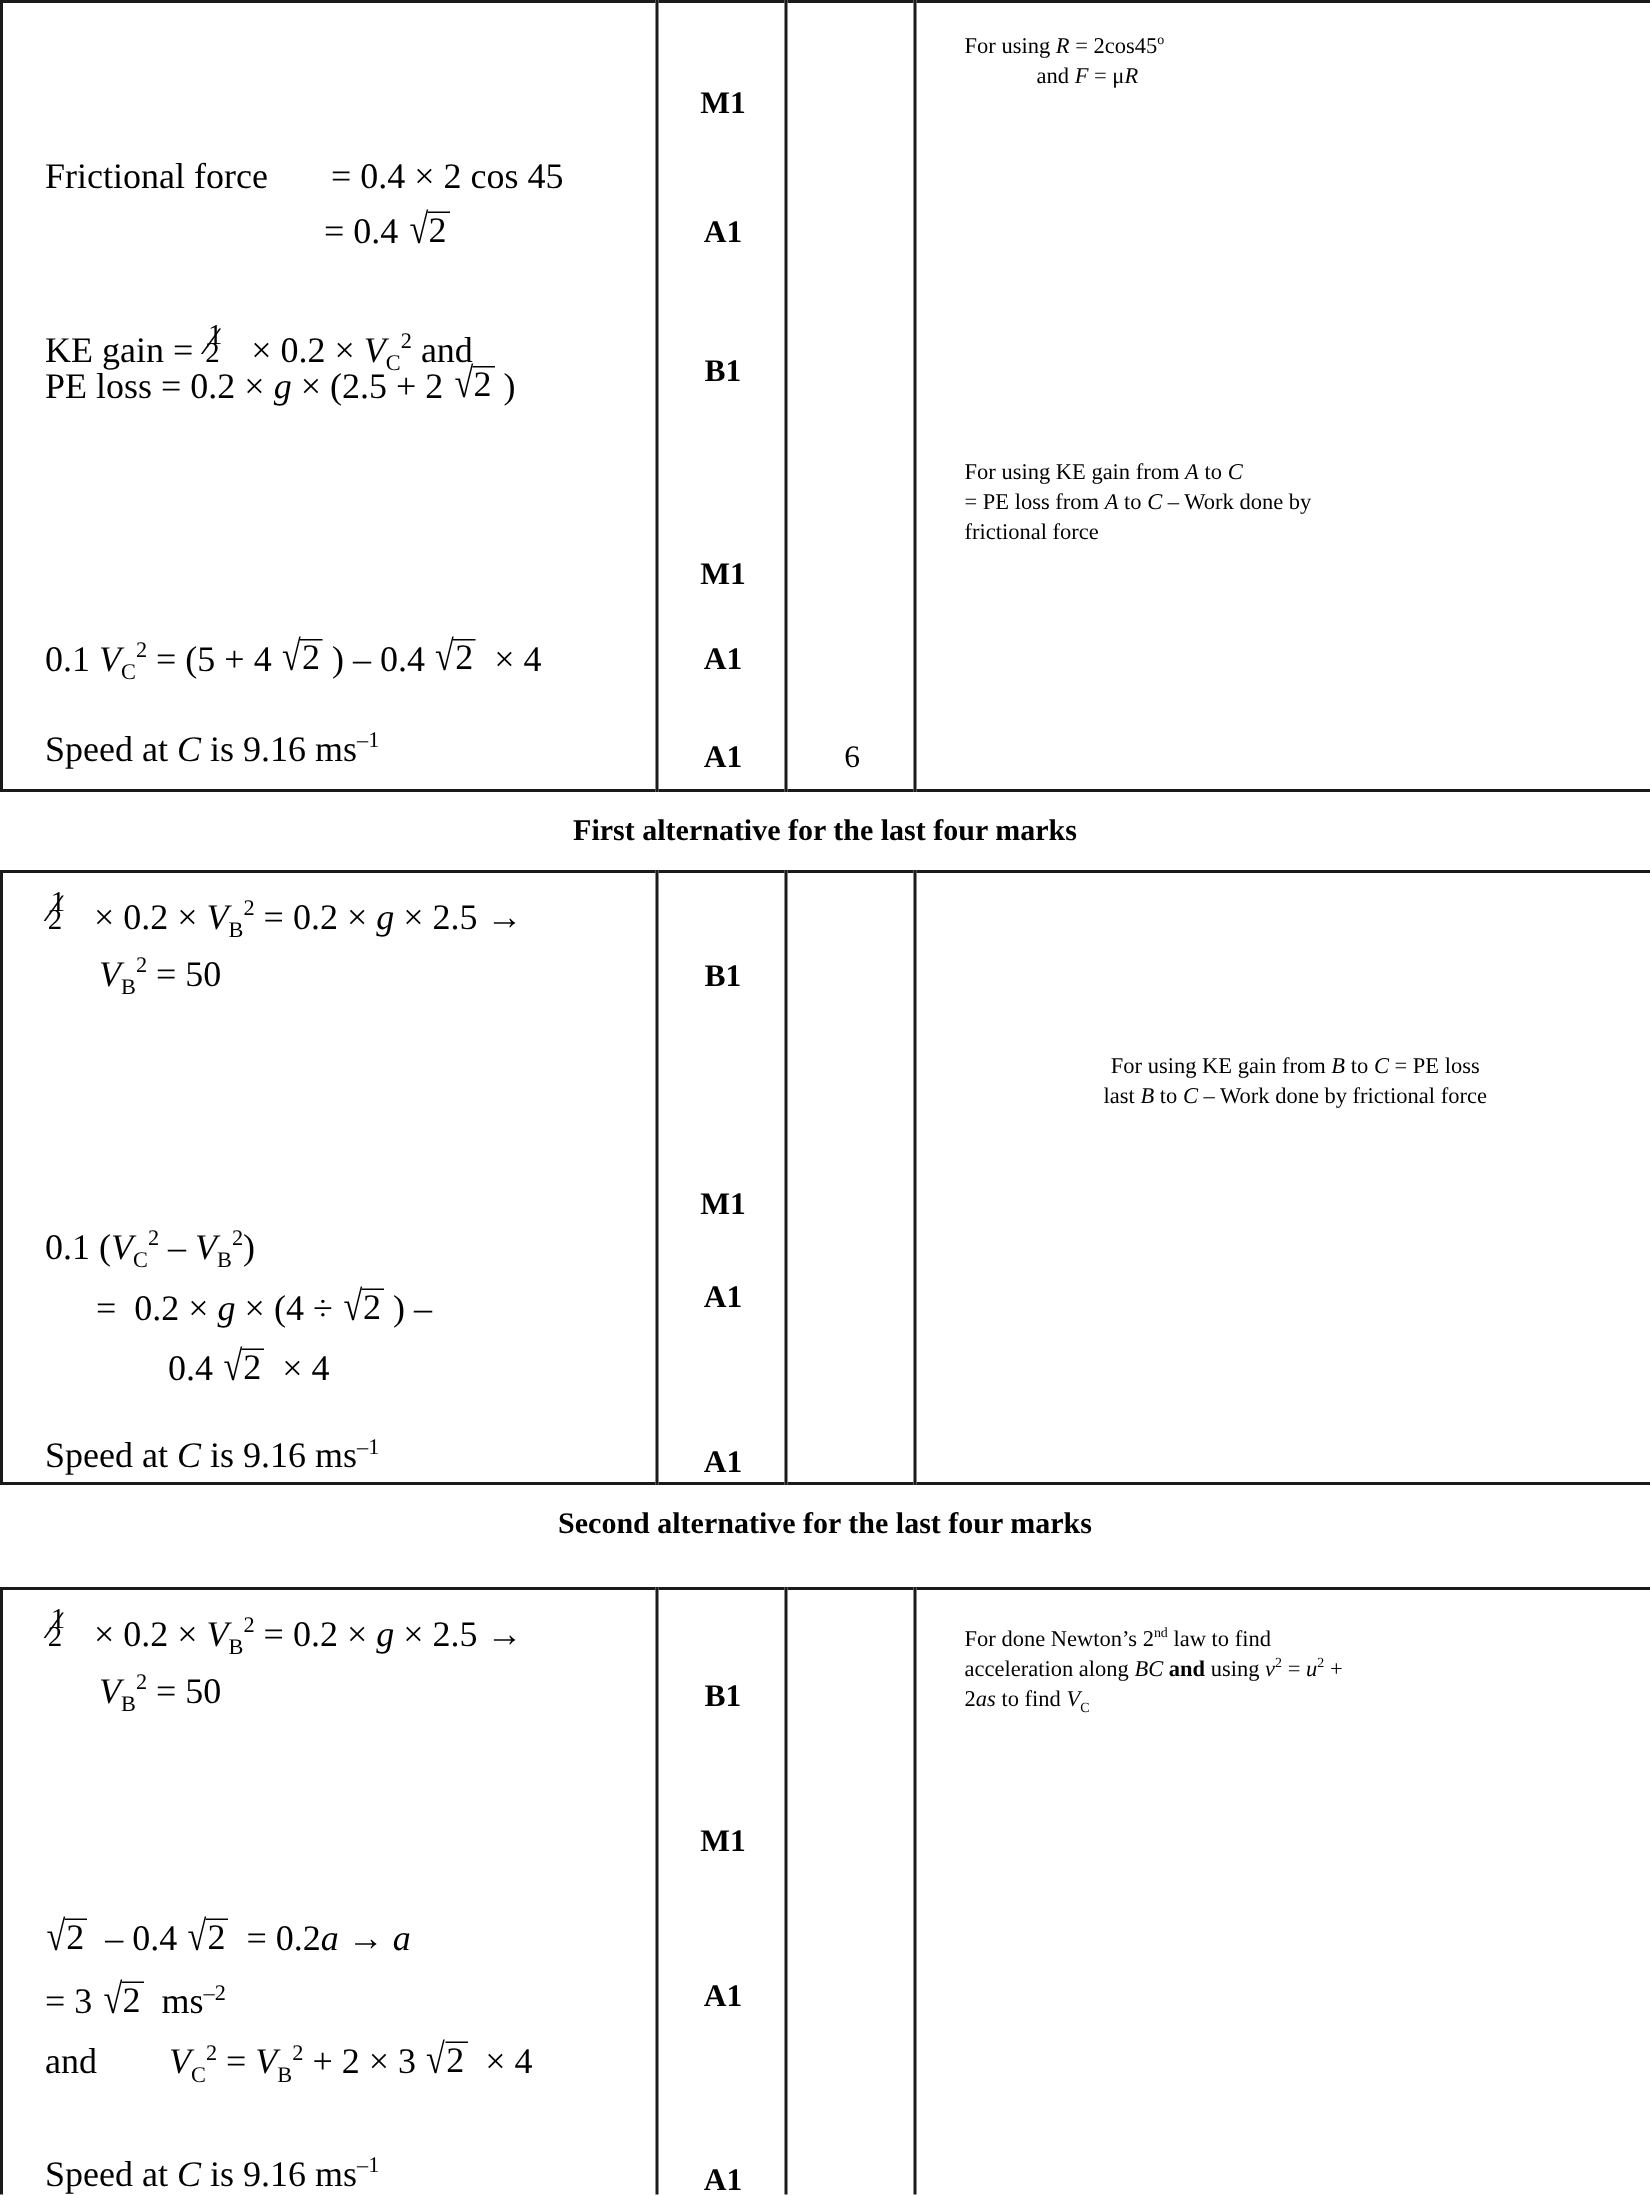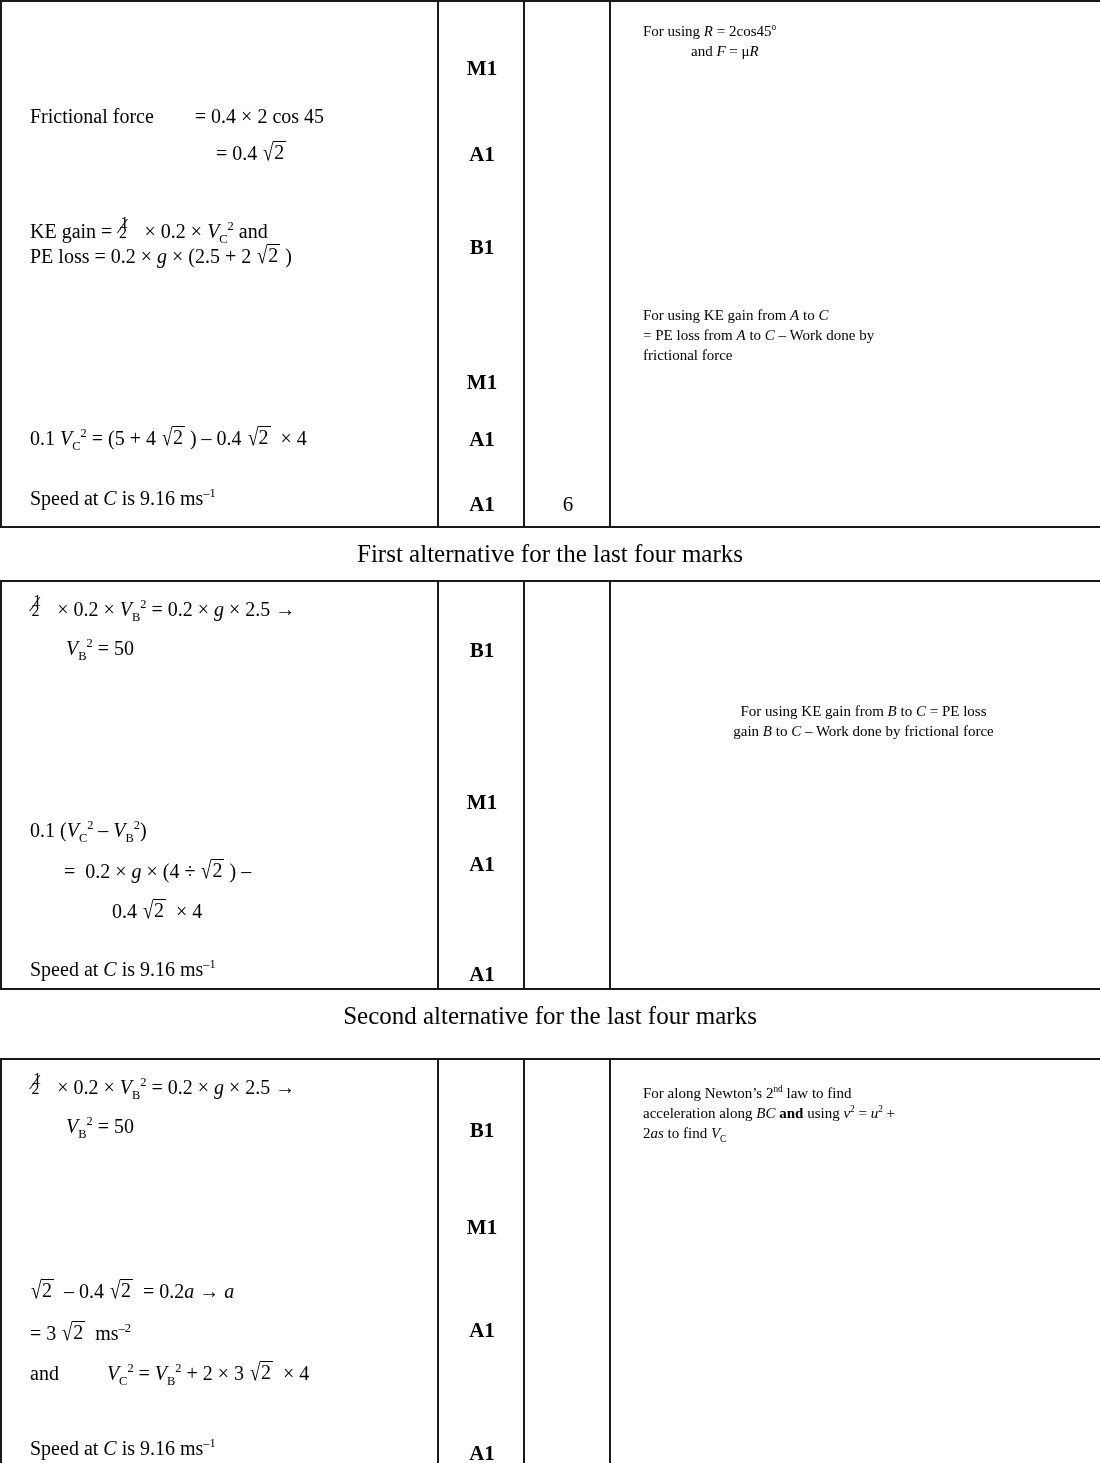--- a/index.html
+++ b/index.html
@@ -66,21 +66,21 @@
     font-size: 21px;
     line-height: 1.30;
   }
 
   
   .stack { position: relative; width: 100%; height: 100%; }
 
   .work-line {
     position: absolute;
     left: 14px;
-    font-size: 20px;
+    font-size: 24px;
     line-height: 1.05;
     white-space: nowrap;
   }
   .mark-line {
     position: absolute;
     width: 86px;
     text-align: center;
     font-weight: bold;
     font-size: 21px;
   }
@@ -95,22 +95,22 @@
     left: 16px;
     right: 8px;
     font-size: 15px;
     line-height: 1.33;
   }
 
   
   .alt-heading {
     width: 1100px;
     text-align: center;
-    font-weight: normal;
-    font-size: 25px;
+    font-weight: bold;
+    font-size: 20px;
     box-sizing: border-box;
   }
 
   
   .it  { font-style: italic; }
   .bld { font-weight: bold; }
   sup  { font-size: 0.62em; vertical-align: super; line-height: 0; }
   .sub-rm { font-size: 0.62em; vertical-align: sub; line-height: 0; font-style: normal; }
 
   
@@ -307,21 +307,21 @@
         <div class="stack"></div>
       </td>
 
       <td class="note" style="position:relative;">
         <div class="stack">
           <div class="note-block" style="top:120px;text-align:center;">
             <div>
               <span>For using KE gain from</span> <span class="it">B</span> <span>to</span> <span class="it">C</span> <span>= PE loss</span>
             </div>
             <div>
-              <span>gain</span> <span class="it">B</span> <span>to</span> <span class="it">C</span> <span>– Work done by frictional force</span>
+              <span>last</span> <span class="it">B</span> <span>to</span> <span class="it">C</span> <span>– Work done by frictional force</span>
             </div>
           </div>
         </div>
       </td>
     </tr>
   </tbody>
     </table>
 
   <div class="alt-heading" style="height:68px; line-height:52px;">Second alternative for the last four marks</div>
 
@@ -375,21 +375,21 @@
       </td>
 
       <td class="total" style="position:relative;">
         <div class="stack"></div>
       </td>
 
       <td class="note" style="position:relative;">
         <div class="stack">
           <div class="note-block" style="top:24px;">
             <div>
-              <span>For along Newton’s</span> 2<sup>nd</sup> <span>law to find</span>
+              <span>For done Newton’s</span> 2<sup>nd</sup> <span>law to find</span>
             </div>
             <div>
               <span>acceleration along</span> <span class="it">BC</span> <span class="bld">and</span> <span>using</span> <span class="it">v</span><sup>2</sup> = <span class="it">u</span><sup>2</sup> +
             </div>
             <div>
               2<span class="it">as</span> <span>to find</span> <span class="it">V</span><span class="sub-rm">C</span>
             </div>
           </div>
         </div>
       </td>

